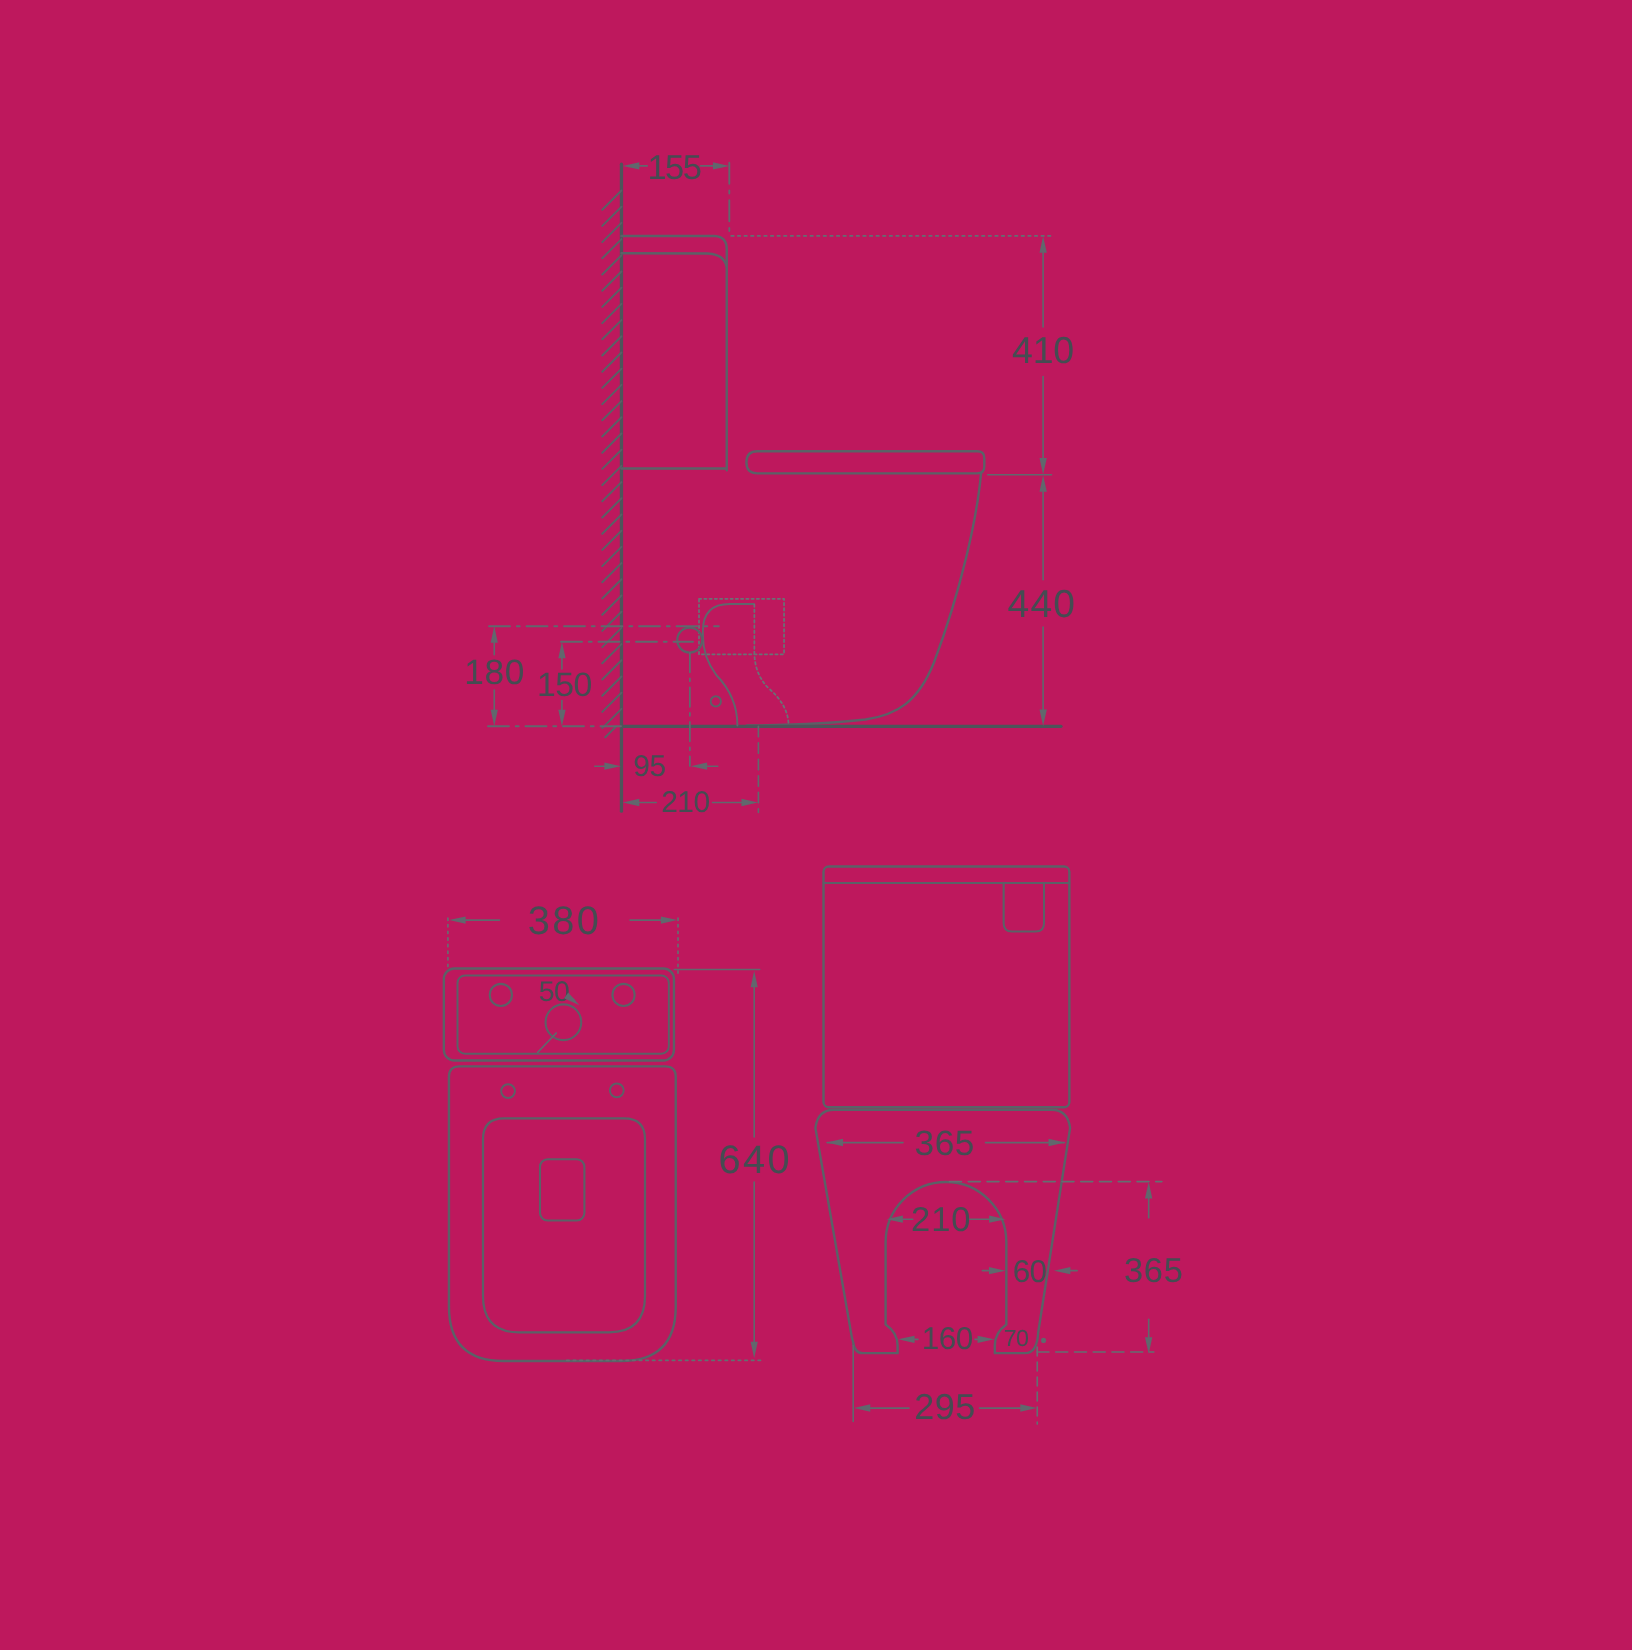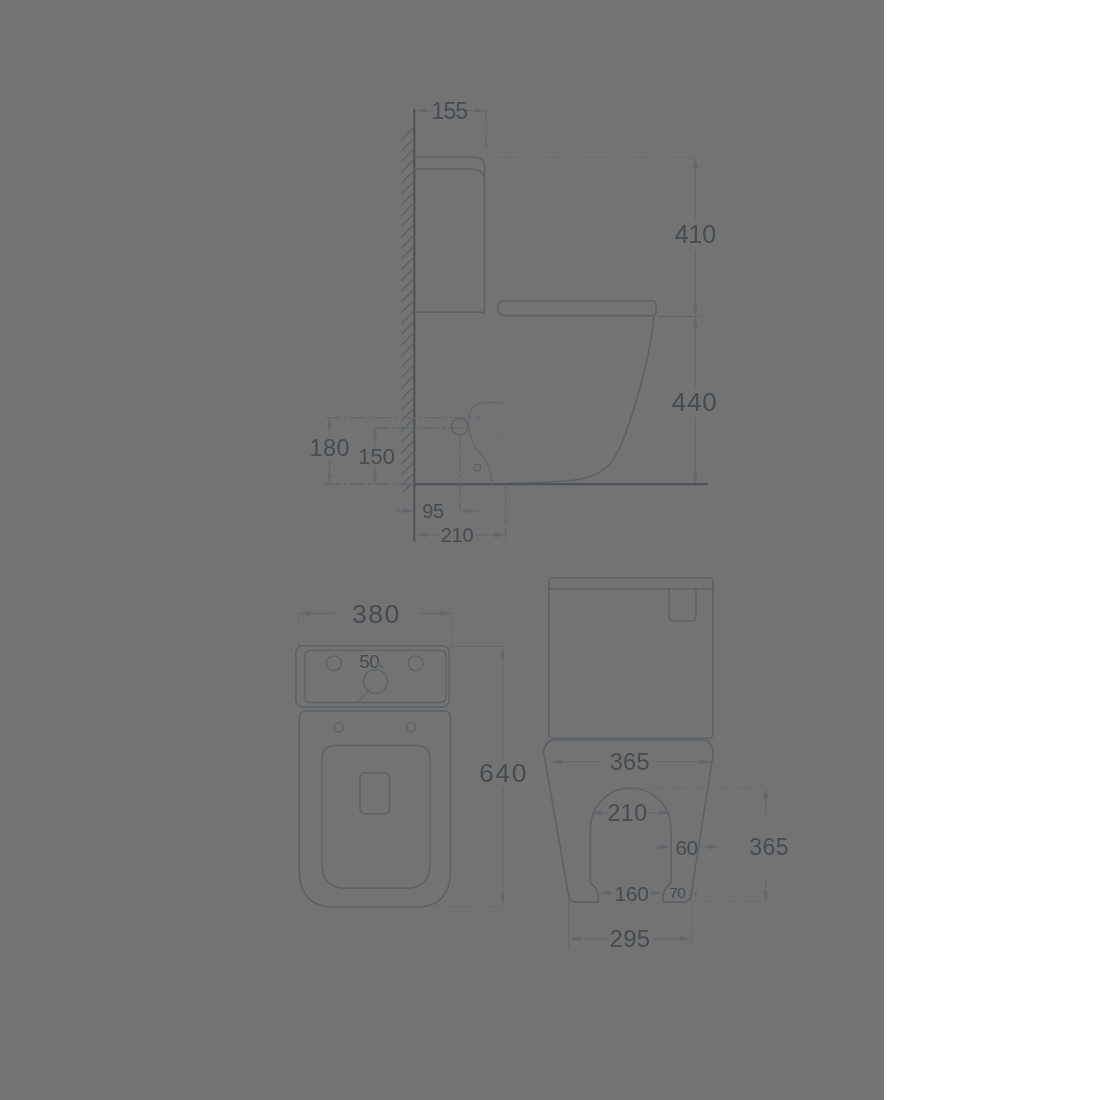--- a/index.html
+++ b/index.html
@@ -1,16 +1,16 @@
 <!DOCTYPE html>
 <html><head>
 <meta charset="utf-8">
 <style>
   html,body{margin:0;padding:0;background:#ffffff;}
-  .page{width:884px;height:1100px;position:relative;background:#737373;overflow:hidden;text-align:center;}
+  .page{width:1088px;height:1100px;position:relative;background:#be185d;overflow:hidden;text-align:center;}
   svg{position:absolute;left:0;top:0;filter:blur(0.4px);}
   text{font-family:"Liberation Sans", sans-serif;fill:#454c52;}
 </style>
 </head>
 <body>
 <div class="page">
 <svg width="1100" height="1100" viewBox="0 0 1100 1100">
 <g fill="none" stroke-linecap="round" stroke-linejoin="round">
 
 <line x1="414.3" y1="109.5" x2="414.3" y2="540.8" stroke="#4e545a" stroke-width="2.2"></line>

